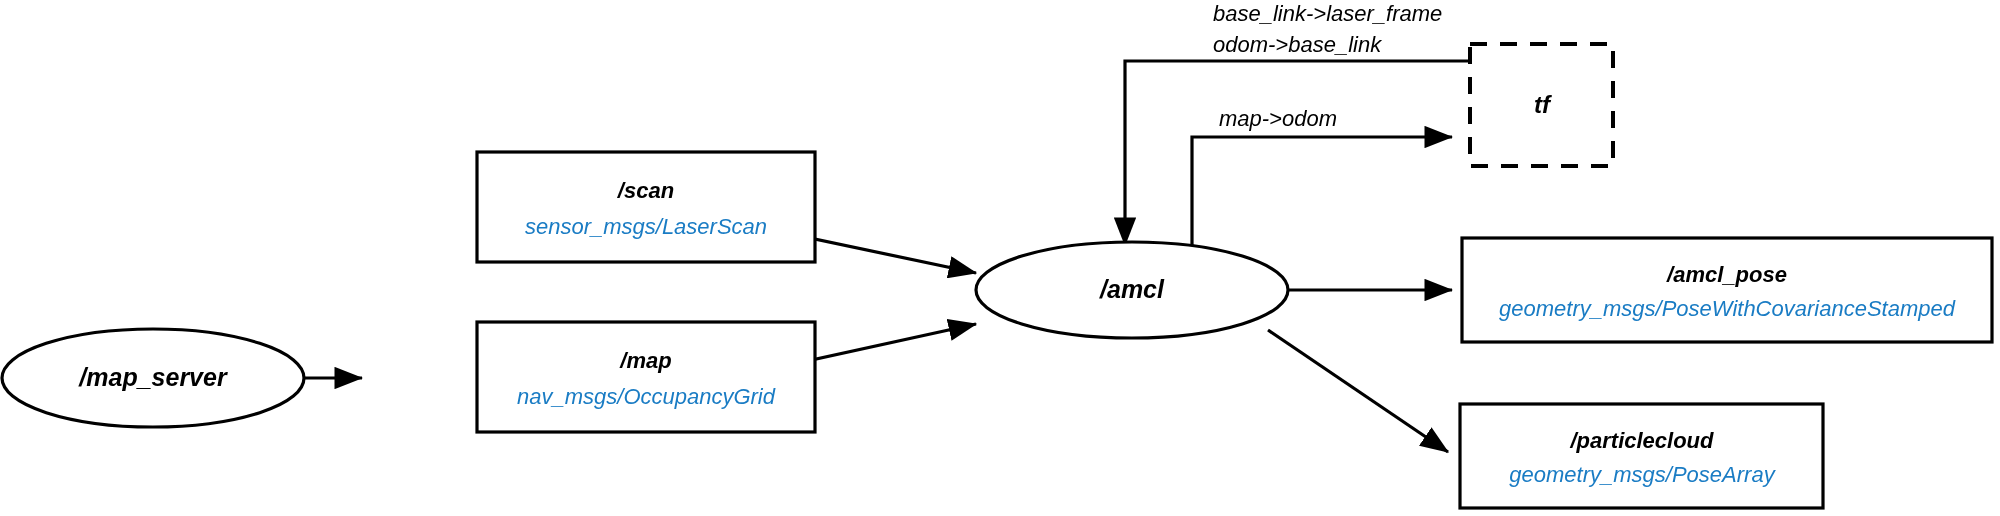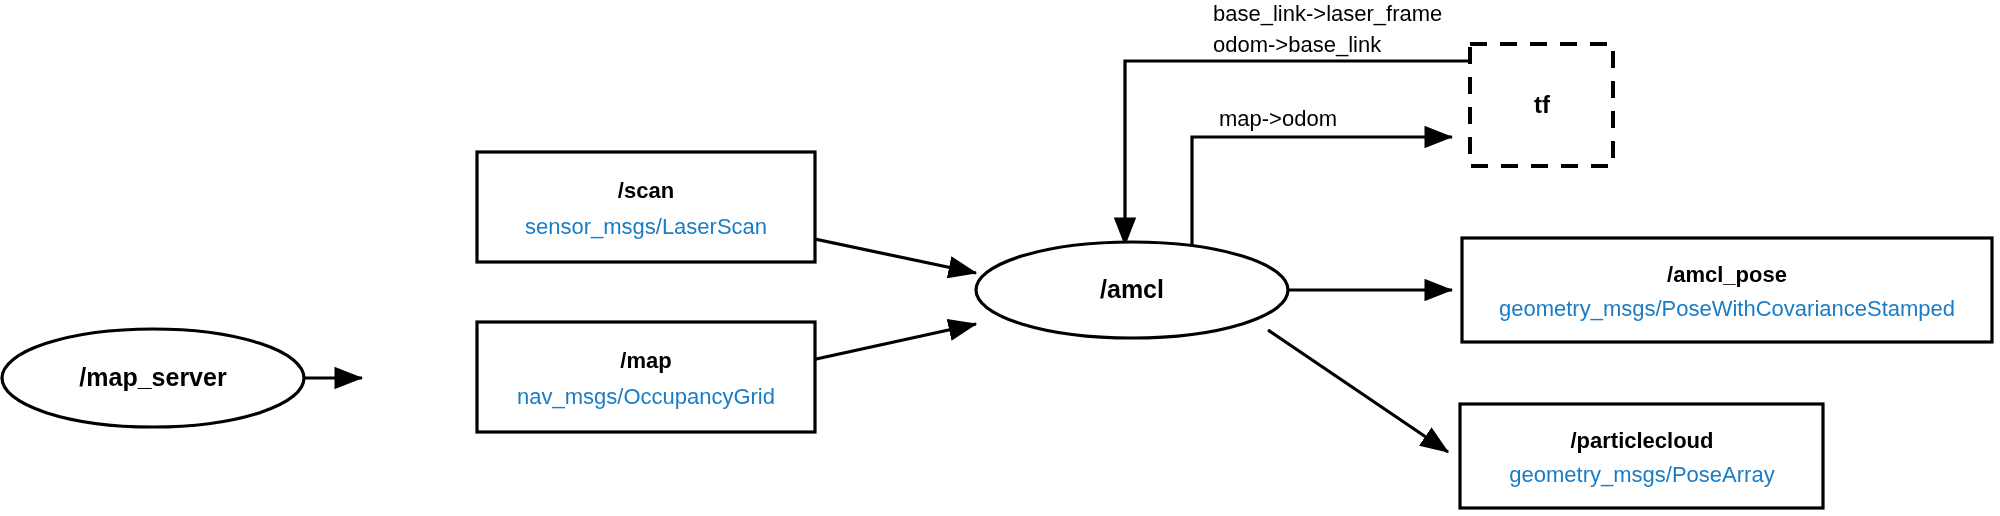--- a/index.html
+++ b/index.html
@@ -10,20 +10,21 @@
   body {
     width: 2000px;
     height: 516px;
     font-family: "Liberation Sans", sans-serif;
     overflow: hidden;
   }
   #graph-root {
     position: relative;
     width: 2000px;
     height: 456px;
+    font-style: italic;
   }
   svg.graph-canvas {
     display: block;
     width: 2000px;
     height: 516px;
   }
   .node-shape {
     fill: #ffffff;
     stroke: #000000;
     stroke-width: 3.2;

